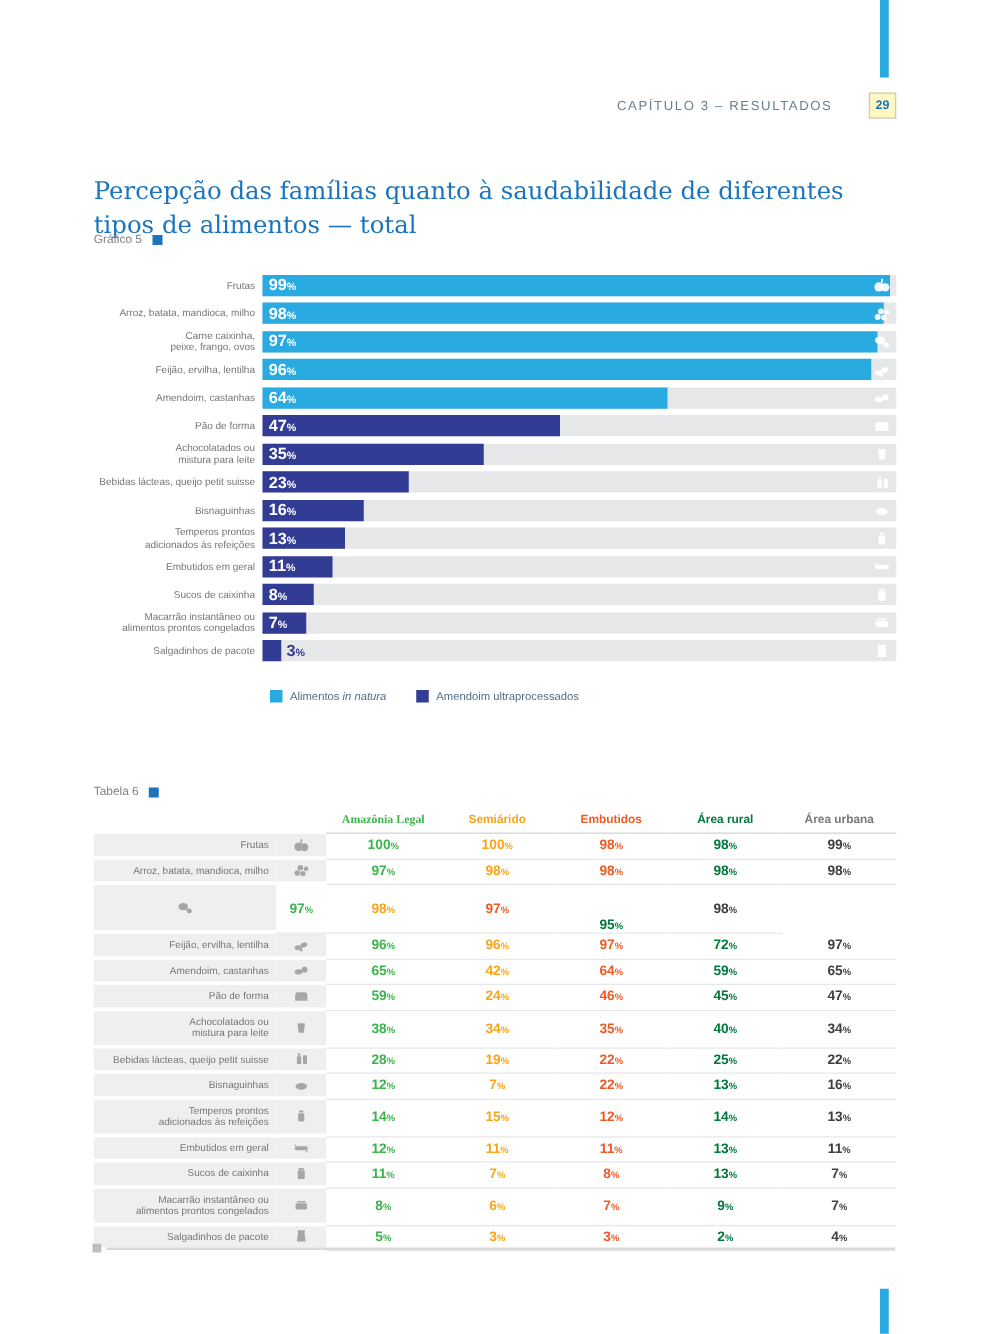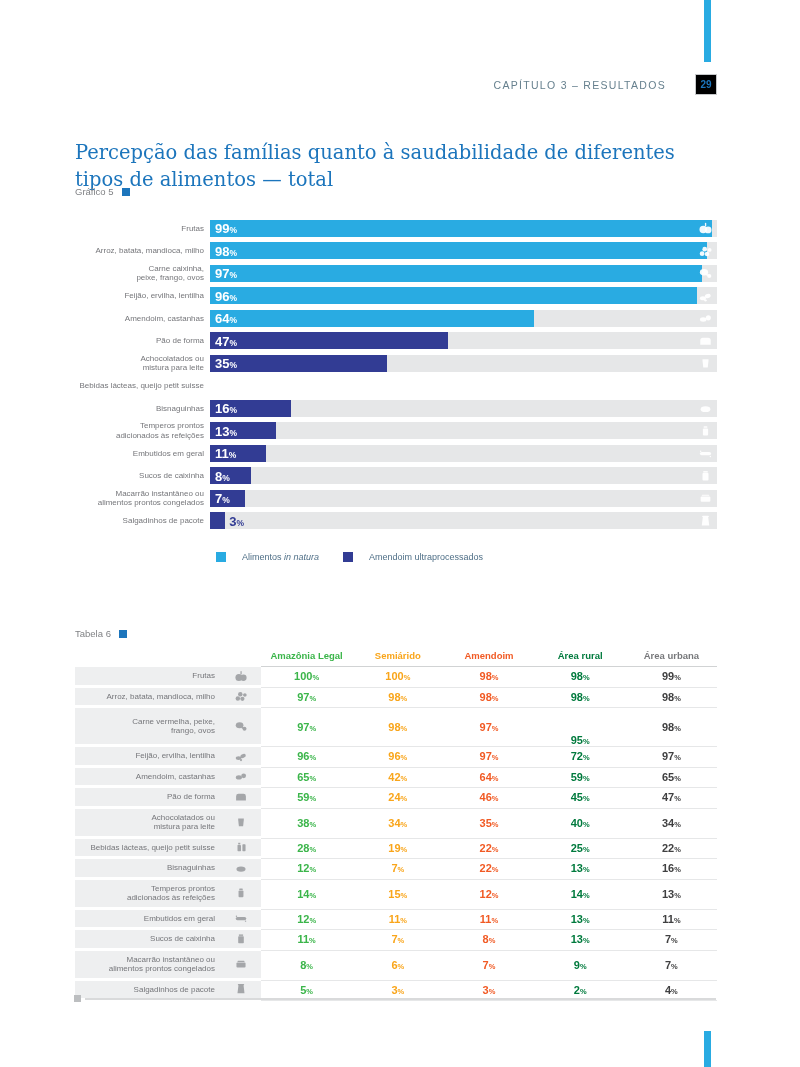--- a/index.html
+++ b/index.html
@@ -16,21 +16,21 @@
   .stripe-bottom { top:1031px; height:36px; }
 
   .header-row {
     position:absolute; top:74px; left:75px; width:642px;
     display:flex; justify-content:flex-end; align-items:center;
   }
   .chapter { font-size:10.5px; letter-spacing:1.3px; color:#66808E; }
   .pagebox {
     margin-left:29px; width:22px; height:21px; border:1px solid #C7C9CB;
     display:flex; align-items:center; justify-content:center;
-    font-size:10px; font-weight:bold; color:var(--accent); background:#000000;
+    font-size:10px; font-weight:bold; color:var(--accent); background:#fef9c3;
   }
 
   .title { color:var(--accent); font-family:"DejaVu Serif","Liberation Serif",serif; font-weight:normal; }
   .title1 { position:absolute; top:139px; left:75px; width:600px; font-size:19.5px; line-height:27px; }
   .title2 { position:absolute; top:595px; left:75px; font-size:18px; white-space:nowrap; }
 
   .figlabel { position:absolute; left:75px; display:flex; align-items:center; gap:8px;
               font-size:9.5px; color:#808285; }
   .figlabel1 { top:186px; }
   .figlabel2 { top:628px;justify-content:flex-end; }
@@ -48,21 +48,21 @@
   .bar-value {
     position:absolute; left:5px; top:50%; transform:translateY(-50%);
     color:#fff; font-weight:bold; white-space:nowrap; line-height:1;
   }
   .bar-value .num { font-size:13px; }
   .bar-value .pct { font-size:8.5px; }
   .chart-icon { position:absolute; right:4px; top:50%; transform:translateY(-50%);
                 width:15px; height:15px; fill:rgba(255,255,255,.93); }
 
   .legend { position:absolute; top:552px; left:216px; display:flex; gap:24px; align-items:center; }
-  .legend-item { display:flex; align-items:center; gap:16px; font-size:9px; color:#4F6F87; }
+  .legend-item { display:flex; align-items:center; gap:6px; font-size:9px; color:#4F6F87; }
   .legend-swatch { width:10px; height:10px; flex:none; }
 
   
   .table { position:absolute; top:645px; left:75px; width:642px; font-size:9px; }
   .t-head, .t-row { display:grid; grid-template-columns:146px 40px repeat(5,1fr); }
   .t-head { height:22px; }
   .t-col-h {
     display:flex; align-items:flex-end; justify-content:center; padding-bottom:5px;
     font-size:9.5px; font-weight:bold; border-bottom:1px solid #D1D3D4;
   }
@@ -185,20 +185,29 @@
         <div class="track">
           <div class="bar" style="width: 35%; background: rgb(50, 60, 148);"></div>
           <div class="bar-value"><span><span class="num">35</span><span class="pct">%</span></span></div>
           <svg viewBox="0 0 20 20" class="chart-icon">
             <path d="M6 5h8v2l-1 9H7L6 7z"></path>
           </svg>
         </div>
       </div>
       <div class="chart-row">
         <div class="chart-label">Bebidas lácteas, queijo petit suisse</div>
+        <div class="track">
+          <div class="bar" style="width: 23%; background: rgb(50, 60, 148);"></div>
+          <div class="bar-value"><span><span class="num">23</span><span class="pct">%</span></span></div>
+          <svg viewBox="0 0 20 20" class="chart-icon">
+            <rect x="5" y="7" width="5" height="9" rx="1"></rect>
+            <rect x="6" y="4" width="3" height="2.4"></rect>
+            <rect x="12" y="6" width="4.5" height="10" rx="1"></rect>
+          </svg>
+        </div>
       </div>
       <div class="chart-row">
         <div class="chart-label">Bisnaguinhas</div>
         <div class="track">
           <div class="bar" style="width: 16%; background: rgb(50, 60, 148);"></div>
           <div class="bar-value"><span><span class="num">16</span><span class="pct">%</span></span></div>
           <svg viewBox="0 0 20 20" class="chart-icon">
             <ellipse cx="10" cy="11.5" rx="6.5" ry="3.8"></ellipse>
           </svg>
         </div>
@@ -275,23 +284,23 @@
 
   <div class="figlabel figlabel2">
     <span>Tabela 6</span>
     <span class="sq"></span>
   </div>
 
   <div class="table">
     <div class="t-head" id="table-head">
         <div class="t-corner"></div>
         <div class="t-corner"></div>
-        <div class="t-col-h" style="color: rgb(59, 181, 74);">Amazônia Legal</div>
+        <div class="t-col-h" style="color: rgb(59, 181, 74); font-family: Liberation Serif, serif;">Amazônia Legal</div>
         <div class="t-col-h" style="color: rgb(249, 165, 26);">Semiárido</div>
-        <div class="t-col-h" style="color: rgb(241, 90, 36);">Amendoim</div>
+        <div class="t-col-h" style="color: rgb(241, 90, 36);">Embutidos</div>
         <div class="t-col-h" style="color: rgb(0, 122, 61);">Área rural</div>
         <div class="t-col-h" style="color: rgb(119, 120, 123);">Área urbana</div>
       </div>
     <div id="table-body">
         <div class="t-row">
           <div class="t-label">Frutas</div>
           <div class="t-icon">
             <svg viewBox="0 0 20 20" class="table-icon">
               <circle cx="7" cy="12" r="5"></circle>
               <circle cx="13.5" cy="12.5" r="4.5"></circle>
@@ -334,22 +343,20 @@
             <span><span class="num">98</span><span class="pct">%</span></span>
           </div>
           <div class="t-val" style="color: rgb(0, 122, 61);">
             <span><span class="num">98</span><span class="pct">%</span></span>
           </div>
           <div class="t-val" style="color: rgb(64, 64, 65);">
             <span><span class="num">98</span><span class="pct">%</span></span>
           </div>
         </div>
         <div class="t-row">
-          <div class="t-label">Carne vermelha, peixe,
-frango, ovos</div>
           <div class="t-icon">
             <svg viewBox="0 0 20 20" class="table-icon">
               <ellipse cx="8" cy="9" rx="5.5" ry="4.2"></ellipse>
               <circle cx="15" cy="14" r="2.8"></circle>
               <rect x="11" y="11" width="7" height="2.2" rx="1.1" transform="rotate(18 11 11)"></rect>
             </svg>
           </div>
           <div class="t-val" style="color: rgb(59, 181, 74);">
             <span><span class="num">97</span><span class="pct">%</span></span>
           </div>

